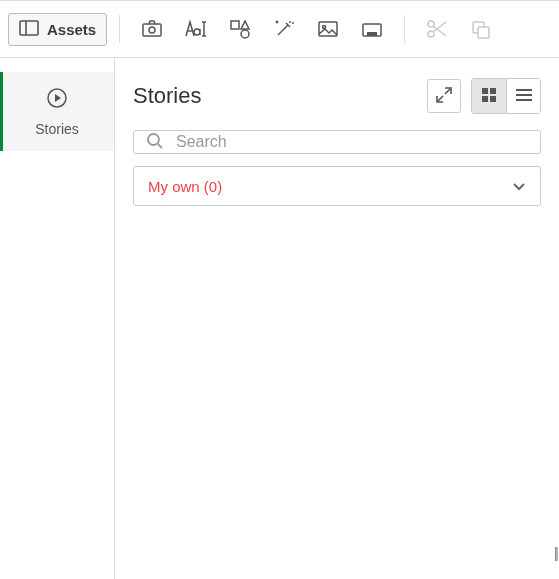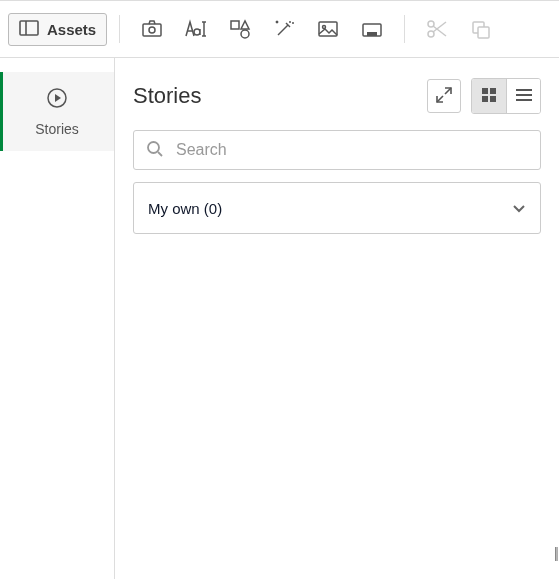--- a/index.html
+++ b/index.html
@@ -140,43 +140,43 @@
   .seg-btn + .seg-btn {
     border-left: 1px solid #ccc;
   }
   .search-wrap {
     display: flex;
     align-items: center;
     gap: 10px;
     border: 1px solid #ccc;
     border-radius: 3px;
     padding: 0 12px;
-    height: 40px;
+    height: 24px;
     margin-bottom: 12px;
     color: #888;
   }
   .search-wrap input {
     border: none;
     outline: none;
     flex: 1;
     font-size: 16px;
     color: #333;
     background: transparent;
   }
   .search-wrap input::placeholder { color: #999; }
   .filter-select {
     display: flex;
     align-items: center;
     justify-content: space-between;
     border: 1px solid #ccc;
     border-radius: 3px;
     padding: 0 14px;
-    height: 52px;
+    height: 40px;
     font-size: 15px;
-    color: #0f172a;
+    color: #ef4444;
     cursor: pointer;
     margin-bottom: 26px;
   }
   .tile {
     margin: 0 auto;
     width: 372px;
     height: 320px;
     border: 1px solid #d7d7d7;
     background: #f3f3f3;
     display: flex;

